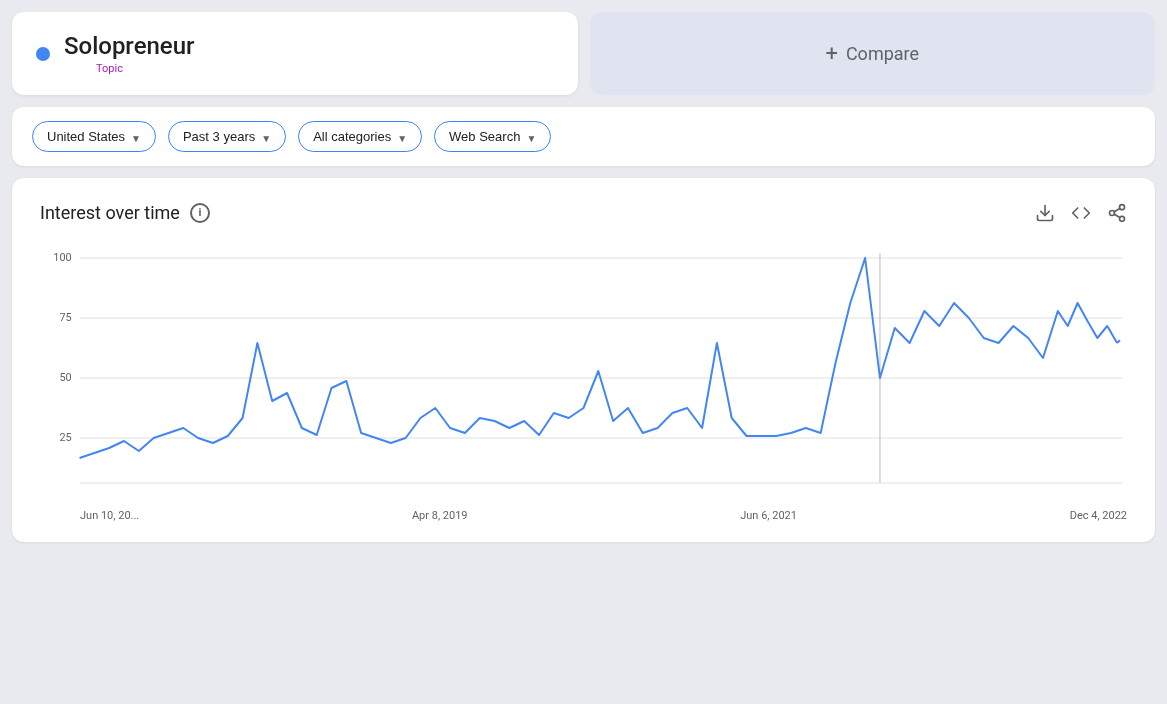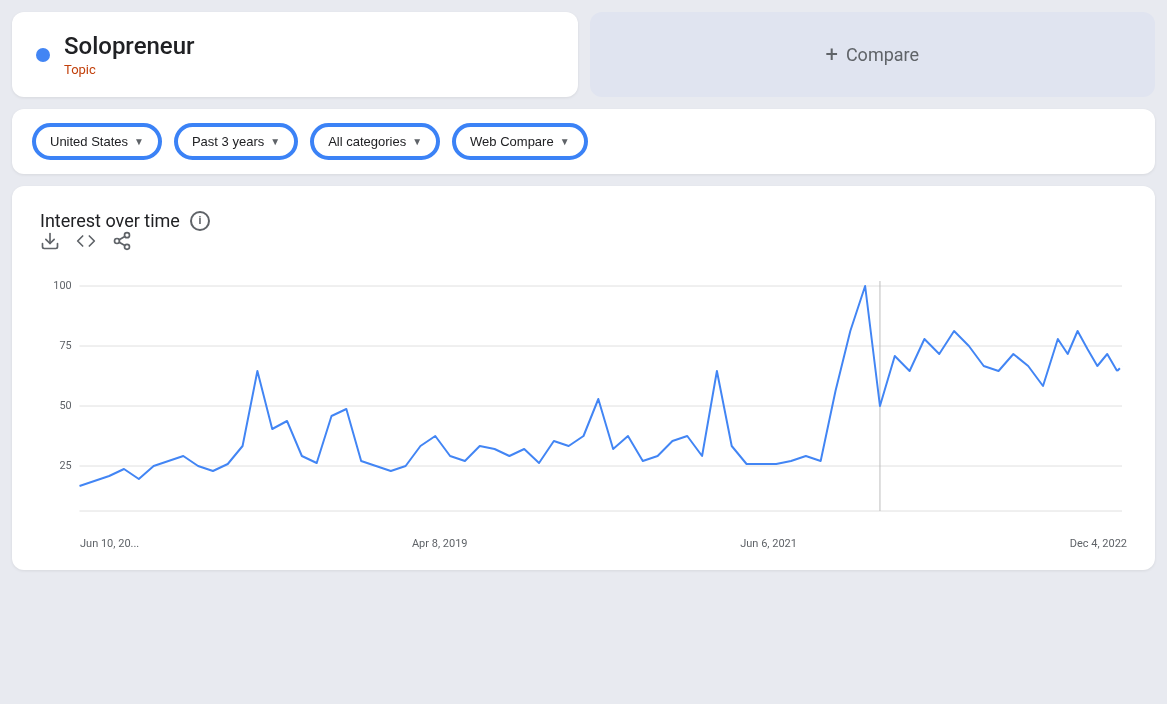--- a/index.html
+++ b/index.html
@@ -31,23 +31,24 @@
       border-radius: 50%;
       background: #4285f4;
       flex-shrink: 0;
     }
     .search-card-text .title {
       font-size: 24px;
       font-weight: 500;
       color: #202124;
     }
     .search-card-text .subtitle {
-      font-size: 13px;
-      color: #c2410c;
+      font-size: 11px;
+      color: #a21caf;
       margin-top: 2px;
+      margin-left: 32px;
     }
     .compare-card {
       background: #e0e4f0;
       border-radius: 12px;
       padding: 20px 24px;
       display: flex;
       align-items: center;
       justify-content: center;
       flex: 1;
       cursor: pointer;
@@ -68,47 +69,46 @@
       border-radius: 12px;
       padding: 14px 20px;
       display: flex;
       align-items: center;
       gap: 12px;
       margin-bottom: 12px;
       box-shadow: 0 1px 3px rgba(0,0,0,0.08);
     }
     .filter-btn {
       display: flex;
-      align-items: center;
+      align-items: flex-end;
       gap: 6px;
-      border: 4px solid #3b82f6;
+      border: 1px solid #3b82f6;
       border-radius: 20px;
       padding: 7px 14px;
       background: #fff;
       font-size: 13px;
       color: #202124;
       cursor: pointer;
       white-space: nowrap;
     }
     .filter-btn .chevron {
       font-size: 10px;
       color: #5f6368;
     }
     .chart-card {
       background: #fff;
       border-radius: 12px;
       padding: 24px 28px 20px;
       box-shadow: 0 1px 3px rgba(0,0,0,0.08);
     }
     .chart-header {
       display: flex;
-      align-items: flex-start;
+      align-items: flex-end;
       justify-content: space-between;
       margin-bottom: 20px;
-      flex-direction: column;
     }
     .chart-title-group {
       display: flex;
       align-items: center;
       gap: 10px;
     }
     .chart-title {
       font-size: 18px;
       font-weight: 400;
       color: #202124;
@@ -185,21 +185,21 @@
   </button>
   <button class="filter-btn">
     <span>Past 3 years</span>
     <span class="chevron">▼</span>
   </button>
   <button class="filter-btn">
     <span>All categories</span>
     <span class="chevron">▼</span>
   </button>
   <button class="filter-btn">
-    <span>Web Compare</span>
+    <span>Web Search</span>
     <span class="chevron">▼</span>
   </button>
 </div>
 
 <div class="chart-card">
   <div class="chart-header">
     <div class="chart-title-group">
       <span class="chart-title">Interest over time</span>
       <div class="info-icon">
         <span>i</span>

